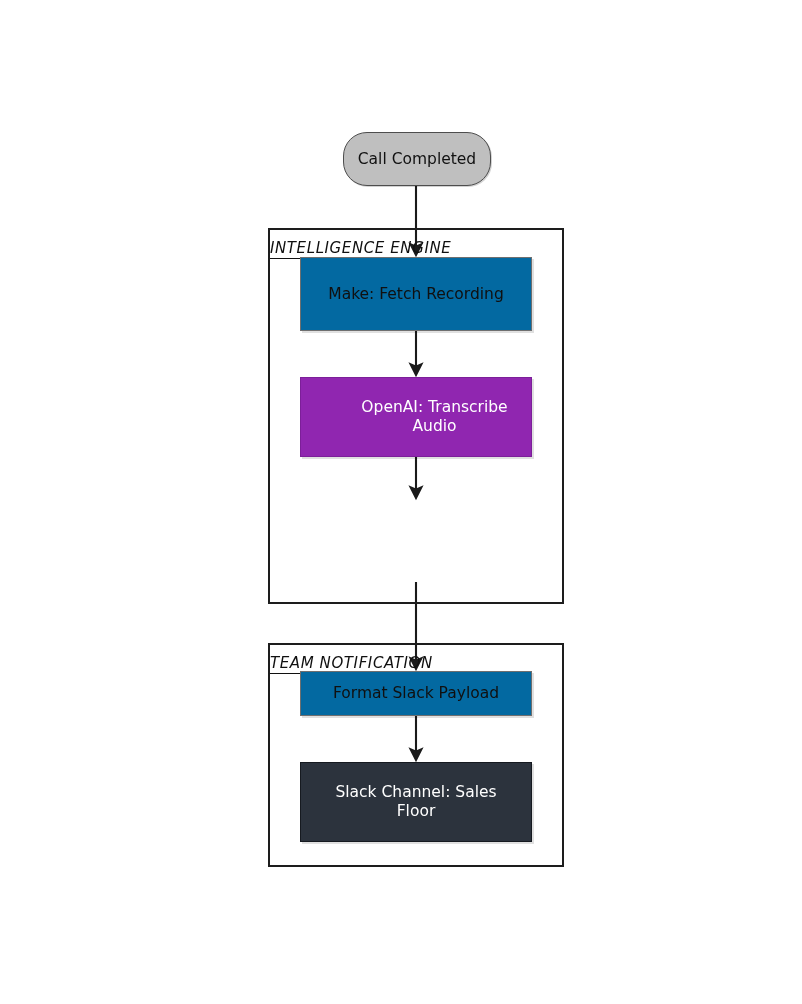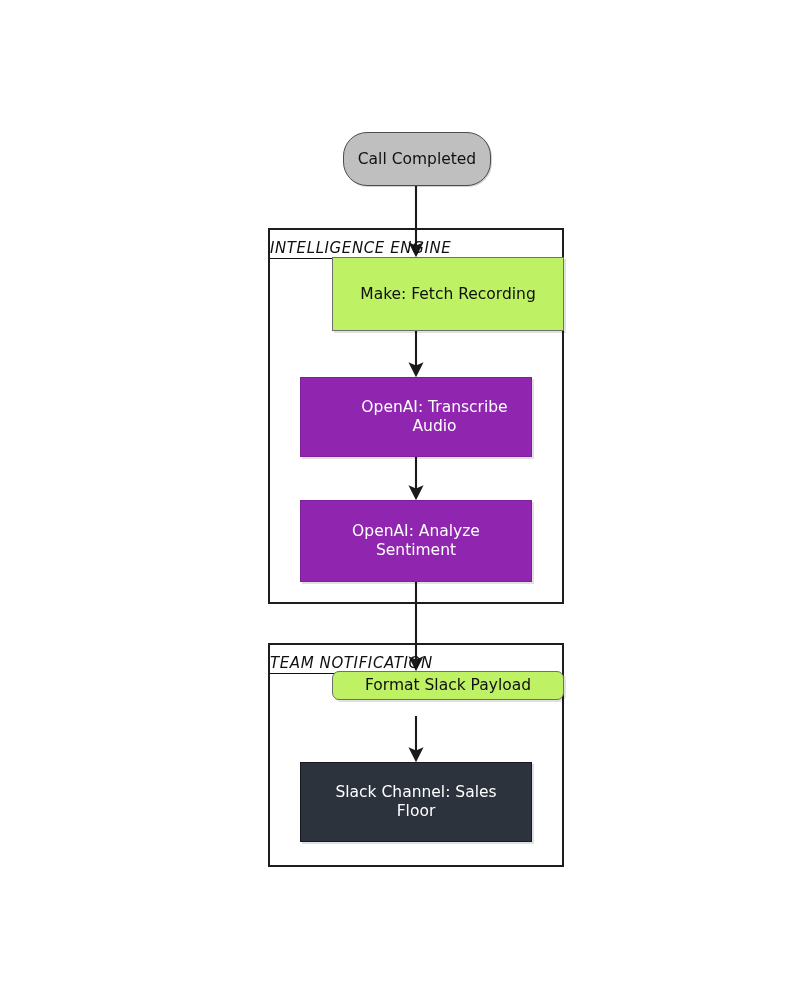--- a/index.html
+++ b/index.html
@@ -86,46 +86,45 @@
   }
   .subgraph-title .underline-text {
     border-bottom: 1.6px solid #101010;
     padding-bottom: 1px;
   }
   .subgraph-1 .subgraph-title { top: 9px; }
   .subgraph-2 .subgraph-title { top: 9px; }
 
   
   .node-gray {
-    background: #bef264;
+    background: #0369a1;
     border: 1.4px solid #6f6f6f;
     color: #101010;
     font-size: 15.5px;
     box-shadow: 2px 2px 0 rgba(0,0,0,0.12);
-    margin-left: 32px;
   }
   .node-purple {
     background: #9026b0;
     border: 1.4px solid #7c1f99;
     color: #ffffff;
     font-size: 15.5px;
     box-shadow: 2px 2px 0 rgba(0,0,0,0.12);
   }
   .node-dark {
     background: #2c333d;
     border: 1.4px solid #161a20;
     color: #ffffff;
     font-size: 15.5px;
     box-shadow: 2px 2px 0 rgba(0,0,0,0.12);
   }
 
   .node-fetch      { left: 300px; top: 257px; width: 232px; height: 74px; }
   .node-transcribe { left: 300px; top: 377px; width: 232px; height: 80px; padding-left: 37px; }
   .node-sentiment  { left: 300px; top: 500px; width: 232px; height: 82px; }
-  .node-format     { left: 300px; top: 671px; width: 232px; height: 29px; border-radius: 7px; }
+  .node-format     { left: 300px; top: 671px; width: 232px; height: 45px; }
   .node-slack      { left: 300px; top: 762px; width: 232px; height: 80px; }
 
   
   #edge-layer {
     position: absolute;
     left: 0; top: 0;
     width: 802px;
     height: 1004px;
     pointer-events: none;
   }
@@ -160,24 +159,20 @@
   </div>
 
   <div class="node node-gray node-fetch">
     <span class="label">Make: Fetch Recording</span>
   </div>
 
   <div class="node node-purple node-transcribe">
     <span class="label">OpenAI: Transcribe Audio</span>
   </div>
 
-  <div class="node node-purple node-sentiment">
-    <span class="label">OpenAI: Analyze
-Sentiment</span>
-  </div>
 
   <div class="subgraph subgraph-2">
     <div class="subgraph-title"><span class="underline-text">TEAM NOTIFICATION</span></div>
   </div>
 
   <div class="node node-gray node-format">
     <span class="label">Format Slack Payload</span>
   </div>
 
   <div class="node node-dark node-slack">

